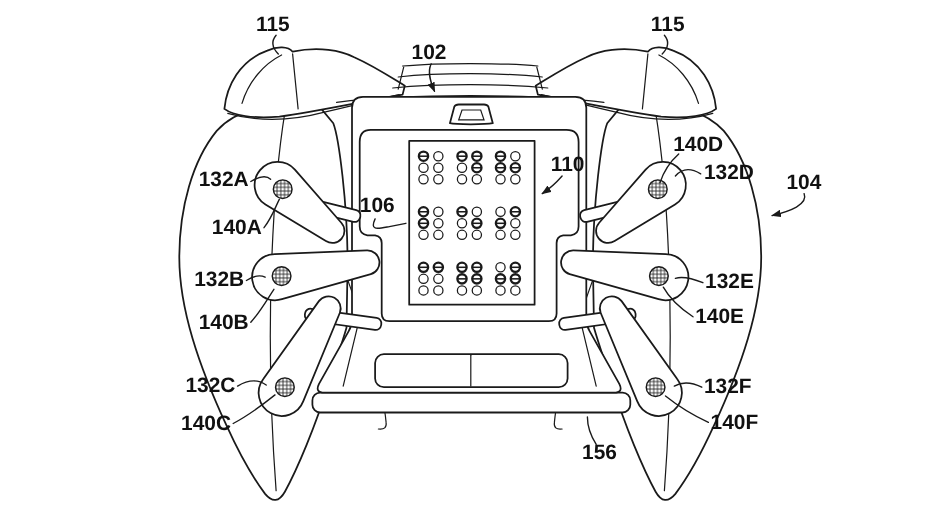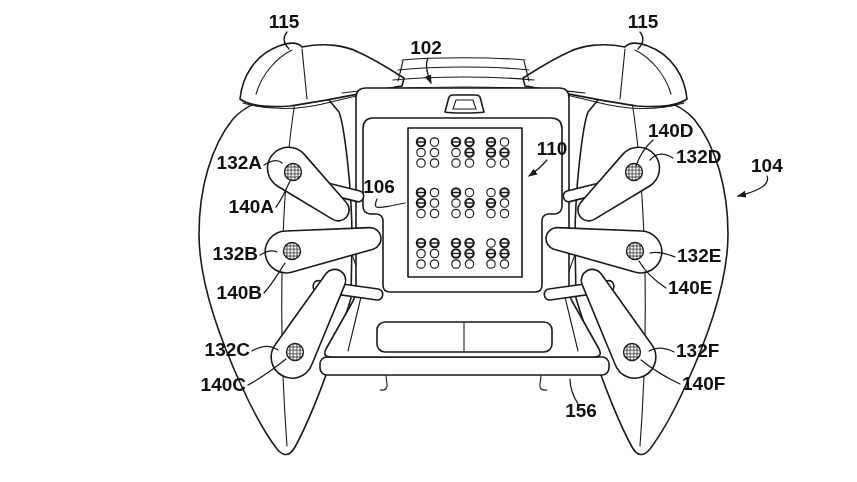--- a/index.html
+++ b/index.html
@@ -1,16 +1,16 @@
 <!DOCTYPE html>
 <html><head>
 <meta charset="utf-8">
 <style>
   html,body { margin:0; padding:0; background:#fff; }
-  .figure-canvas { width:814px; height:482px; background:#ffffff; position:relative; overflow:hidden;margin-left:36px; }
+  .figure-canvas { width:814px; height:482px; background:#ffffff; position:relative; overflow:hidden; }
   svg { display:block; }
   .shape { fill:#ffffff; stroke:#1a1a1a; stroke-width:1.6; stroke-linejoin:round; stroke-linecap:round; }
   .thin  { fill:none; stroke:#1a1a1a; stroke-width:1.1; stroke-linecap:round; }
   .lead  { fill:none; stroke:#1a1a1a; stroke-width:1.25; stroke-linecap:round; }
   .lbl   { font-family:"Liberation Sans", sans-serif; font-size:19px; font-weight:600; fill:#111111; }
 </style>
 </head>
 <body>
 
 <div class="figure-canvas">

